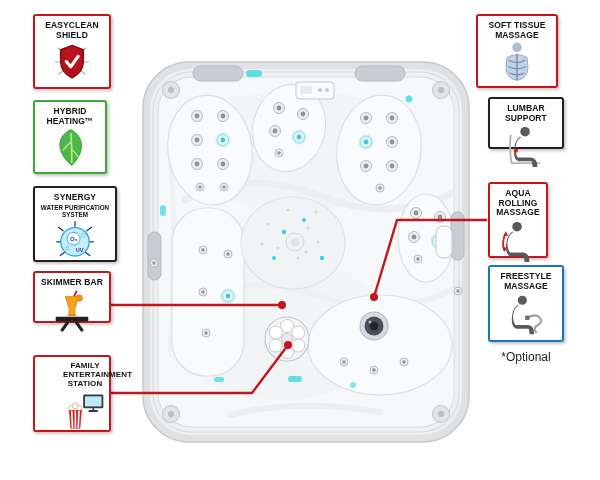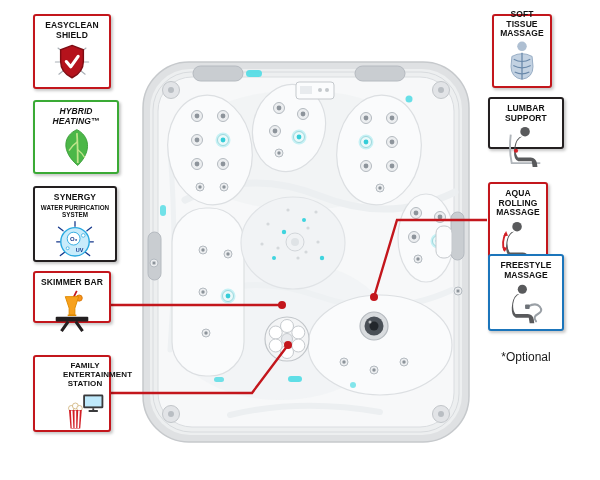--- a/index.html
+++ b/index.html
@@ -13,29 +13,29 @@
           display:flex; flex-direction:column; align-items:center; padding:5px 2px 3px; }
   .fbox .t  { font-weight:bold; font-size:8.5px; line-height:1.12; text-align:center;
               color:#111; letter-spacing:.1px; width:100%; }
   .fbox.small-title .t { font-size:8px; }
   .fbox .st { font-weight:bold; font-size:6.3px; line-height:1.15; text-align:center;
               color:#111; margin-top:1px; width:100%; }
   .fbox .ic { flex:1; display:flex; align-items:center; justify-content:center; width:100%; }
 
   
   .l1{left:33px; top:14px;  width:78px; height:75px;}
-  .l2{left:33px; top:100px; width:86px; height:74px;font-style:italic;}
+  .l2{left:33px; top:100px; width:74px; height:74px;}
   .l3{left:33px; top:186px; width:84px; height:76px;}
   .l4{left:33px; top:271px; width:78px; height:52px;}
   .l5{left:33px; top:355px; width:78px; height:77px;}
   
-  .r1{left:492px; top:14px;  width:60px; height:74px;justify-content:flex-end;}
+  .r1{left:476px; top:14px;  width:82px; height:74px;}
   .r2{left:488px; top:97px;  width:76px; height:52px;}
   .r3{left:488px; top:182px; width:60px; height:76px;}
-  .r4{left:488px; top:254px; width:76px; height:77px;}
+  .r4{left:488px; top:265px; width:76px; height:77px;}
 
   .optional { position:absolute; left:488px; top:350px; width:76px; text-align:center;
               font-size:12px; color:#1a1a1a; }
 </style>
 </head>
 <body>
 
 <div class="stage">
 
   <svg class="tub-svg" width="600" height="480" viewBox="0 0 600 480">

